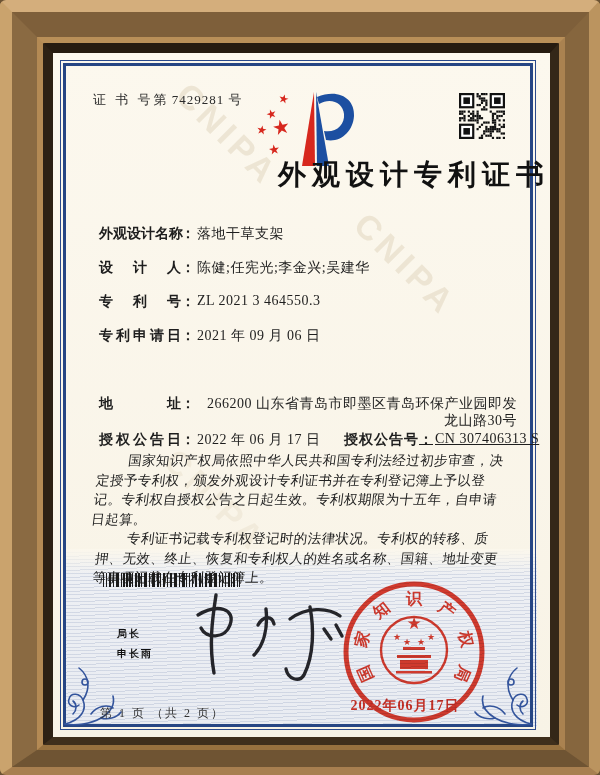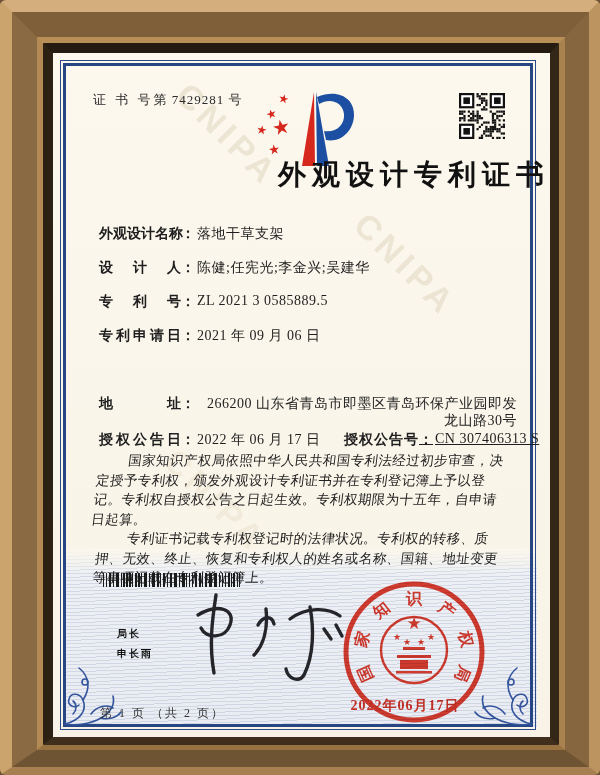--- a/index.html
+++ b/index.html
@@ -253,21 +253,21 @@
 
       <div class="title">外观设计专利证书</div>
 
       <div class="row" style="top:172px">
         <span class="lbl">外观设计名称</span><span class="colon">：</span><span class="val">落地干草支架</span>
       </div>
       <div class="row" style="top:206px">
         <span class="lbl">设计人</span><span class="colon">：</span><span class="val">陈健;任宪光;李金兴;吴建华</span>
       </div>
       <div class="row" style="top:240px">
-        <span class="lbl">专利号</span><span class="colon">：</span><span class="val">ZL 2021 3 0585889.5</span>
+        <span class="lbl">专利号</span><span class="colon">：</span><span class="val">ZL 2021 3 464550.3</span>
       </div>
       <div class="row" style="top:274px">
         <span class="lbl">专利申请日</span><span class="colon">：</span><span class="val">2021 年 09 月 06 日</span>
       </div>
       <div class="row" style="top:342px">
         <span class="lbl">地址</span><span class="colon">：</span><span class="val val-addr">266200 山东省青岛市即墨区青岛环保产业园即发龙山路30号</span>
       </div>
       <div class="row" style="top:378px">
         <span class="lbl">授权公告日</span><span class="colon">：</span><span class="val">2022 年 06 月 17 日</span>
         <span class="pair2">

